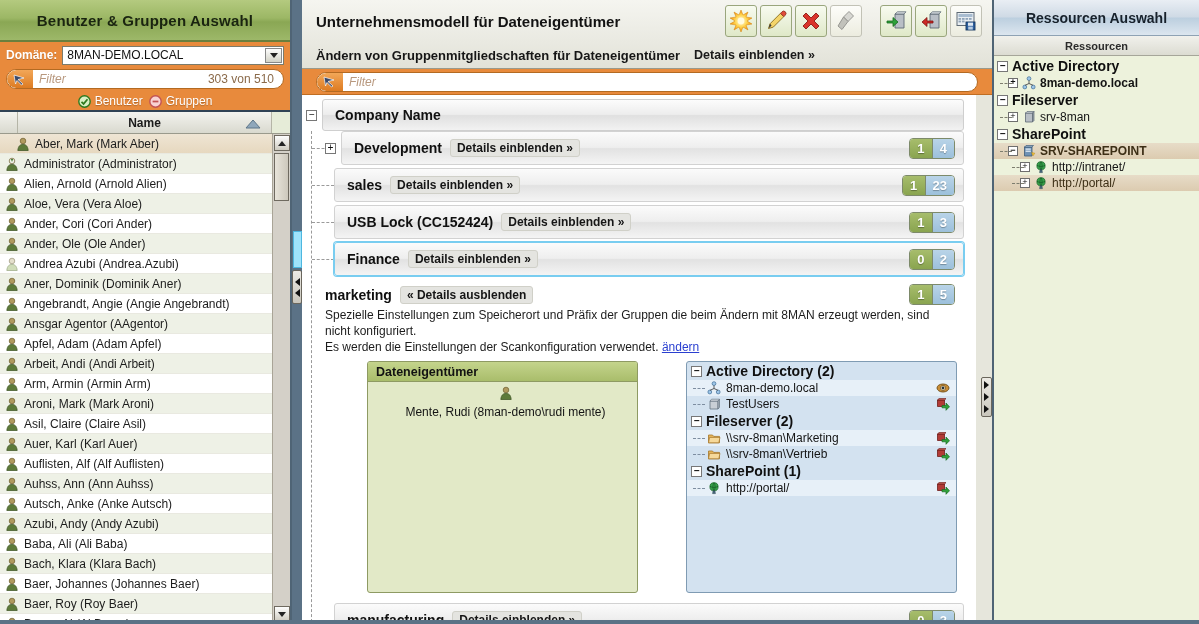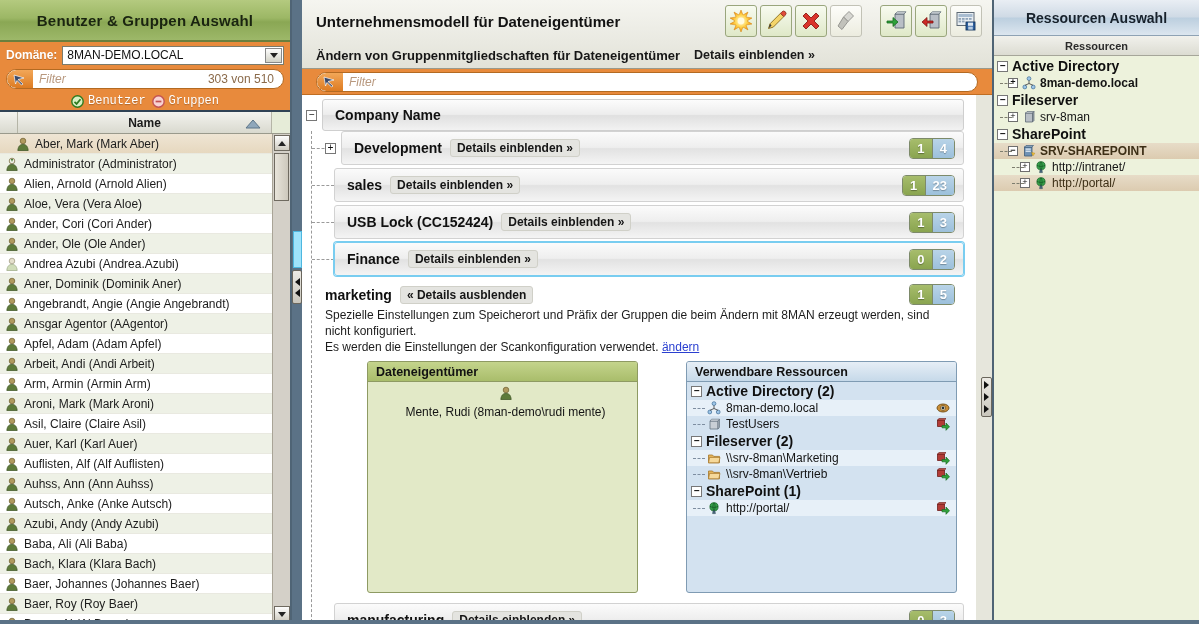--- a/index.html
+++ b/index.html
@@ -57,21 +57,20 @@
     border-radius:10px 0 0 10px;
     display:flex;align-items:center;justify-content:center;
   }
   .searchbox .ph { flex:1; padding-left:6px; color:#b8987e; font-style:italic; font-size:12px; }
   .searchbox .cnt { padding-right:9px; color:#8a6a4a; font-size:12px; }
   .lp-toggle {
     height:20px; flex:none; background:#e88a3c;
     display:flex; align-items:center; justify-content:center; gap:6px;
     color:#fff; font-size:12px; text-shadow:0 1px 1px rgba(0,0,0,.25);
     border-bottom:2px solid #2f4254;
-    font-family:Liberation Mono, monospace;
   }
   .lp-toggle .grp { display:flex; align-items:center; gap:4px; }
   .lp-header {
     height:22px; flex:none; display:flex; align-items:stretch;
     background: linear-gradient(to bottom,#f3f3ee,#d9d9cf);
     border-bottom:1px solid #9a9a8c;
   }
   .lp-header .c1 { width:18px; border-right:1px solid #b5b5a7; }
   .lp-header .c2 { flex:1; display:flex; align-items:center; justify-content:center; position:relative;
                    font-weight:bold; font-size:12px; color:#1b1b1b; border-right:1px solid #b5b5a7;}
@@ -681,21 +680,20 @@
                     <div class="owner-row">
                       <svg width="14" height="14" viewBox="0 0 14 14" style="flex: 0 0 auto;">
                         <circle cx="7" cy="4" r="2.8" fill="#b09a5e" stroke="#6b5b2c" stroke-width="0.7"></circle>
                         <path d="M1.8 13.5 C2.2 8.8 4.4 7.4 7 7.4 C9.6 7.4 11.8 8.8 12.2 13.5 Z" fill="#5d7a3a" stroke="#39501f" stroke-width="0.7"></path>
                       </svg>
                       <span>Mente, Rudi (8man-demo\rudi mente)</span>
                     </div>
                   </div>
                 </div>
                 <div class="pane right" style="height: 232px;">
-                  <div class="pane-head">Verwendbare Ressourcen</div>
                   <div class="pane-body" style="padding: 0px;">
                     <div class="res-grp">
                       <span class="exp-box">−</span>
                       <span>Active Directory (2)</span>
                     </div>
                     <div class="res-item zebra">
                       <span class="dots"></span>
                       <svg width="14" height="14" viewBox="0 0 14 14" style="flex: 0 0 auto;">
                         <circle cx="7" cy="2.6" r="1.9" fill="#9ec6e8" stroke="#3f6d96" stroke-width="0.7"></circle>
                         <circle cx="2.8" cy="11" r="1.9" fill="#9ec6e8" stroke="#3f6d96" stroke-width="0.7"></circle>

